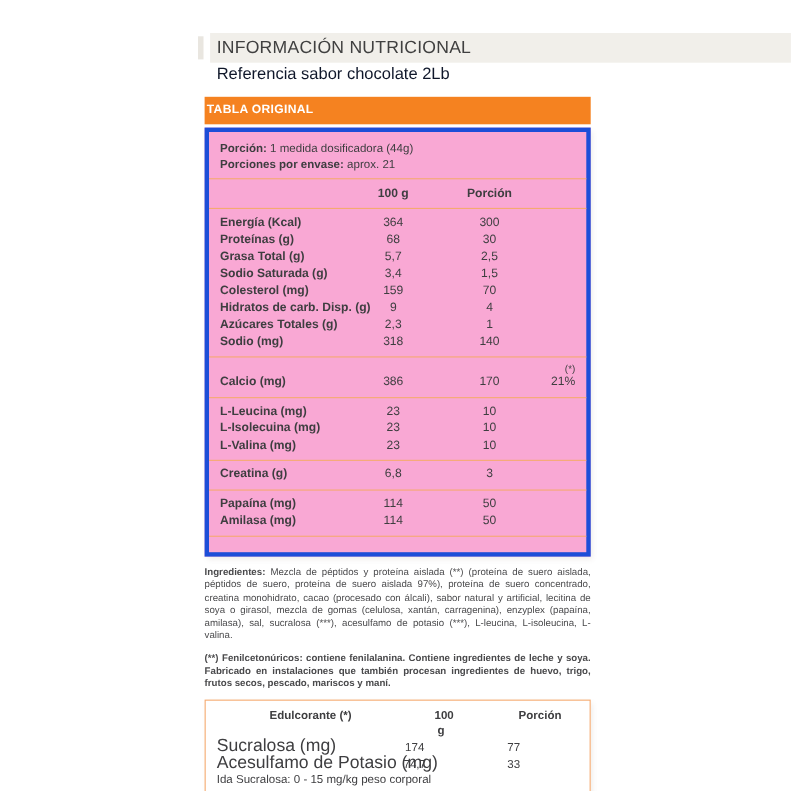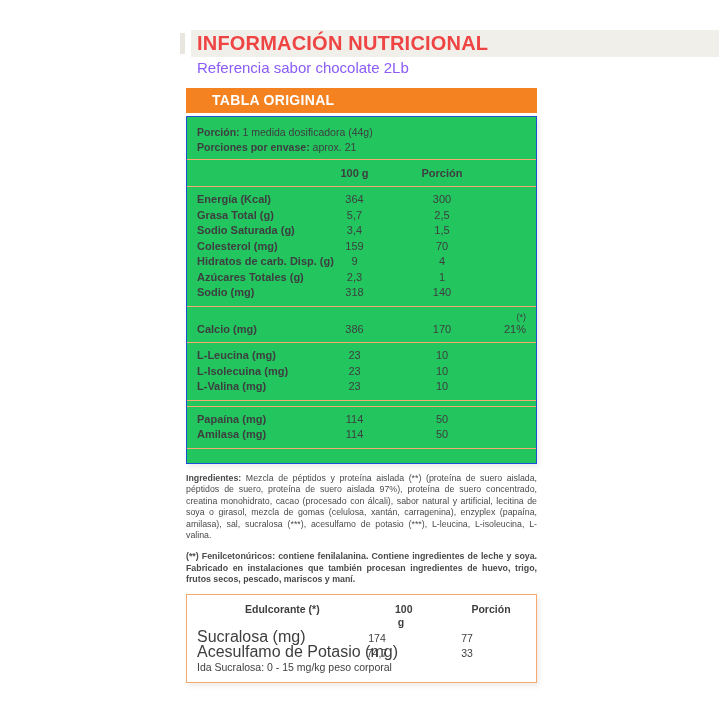--- a/index.html
+++ b/index.html
@@ -5,32 +5,32 @@
   html,body{margin:0;padding:0;}
   body{
     width:719px;height:719px;background:#ffffff;position:relative;
     font-family:"Liberation Sans", sans-serif;color:#3e3e40;
     -webkit-font-smoothing:antialiased;
   }
   .title-strip{position:absolute;left:191px;top:30px;right:0;height:27px;background:#f1efea;}
   .title-tick{position:absolute;left:180px;top:33px;width:5px;height:21px;background:#e9e6e0;}
   .content{position:absolute;left:186px;top:30px;width:351px;}
   .page-title{
-    position:relative;font-size:20px;font-weight:700;color:#ef4444;
+    position:relative;font-size:16px;font-weight:400;color:#404040;
     letter-spacing:.2px;line-height:27px;margin:0;padding-left:11px;
   }
   .page-subtitle{
-    position:relative;font-size:15px;color:#8b5cf6;line-height:22px;margin:0;padding-left:11px;
+    position:relative;font-size:15px;color:#0f172a;line-height:22px;margin:0;padding-left:11px;
   }
   .banner{
     margin-top:9px;height:25px;line-height:25px;background:#f58220;color:#ffffff;
-    font-size:14px;font-weight:700;padding-left:26px;letter-spacing:.3px;
+    font-size:11px;font-weight:700;padding-left:2px;letter-spacing:.3px;
   }
   .box{
-    margin-top:3px;border:1px solid #1d4ed8;background:#22c55e;
+    margin-top:3px;border:4px solid #1d4ed8;background:#f9a8d4;
     padding:8px 10px 9px 10px;box-shadow:2px 3px 5px rgba(120,100,80,0.12);
   }
   .serving{font-size:10.5px;line-height:14.5px;}
   .serving b{font-weight:700;}
   .hr{height:1px;background:#f5aa70;margin:5px -10px;}
   .grid{display:grid;grid-template-columns:120px 75px 100px 1fr;align-items:baseline;}
   .grid .lbl{font-weight:700;font-size:11px;line-height:15.5px;white-space:nowrap;}
   .grid .v{font-size:11px;text-align:center;line-height:15.5px;}
   .grid .d{font-size:11px;text-align:right;line-height:15.5px;}
   .grid .hv{font-weight:700;font-size:11px;text-align:center;line-height:16px;}
@@ -82,20 +82,26 @@
 
     <div class="hr"></div>
 
     <div class="grid">
       <span class="lbl">Energía (Kcal)</span>
       <span class="v">364</span>
       <span class="v">300</span>
       <span class="d"></span>
     </div>
     <div class="grid">
+      <span class="lbl">Proteínas (g)</span>
+      <span class="v">68</span>
+      <span class="v">30</span>
+      <span class="d"></span>
+    </div>
+    <div class="grid">
       <span class="lbl">Grasa Total (g)</span>
       <span class="v">5,7</span>
       <span class="v">2,5</span>
       <span class="d"></span>
     </div>
     <div class="grid">
       <span class="lbl">Sodio Saturada (g)</span>
       <span class="v">3,4</span>
       <span class="v">1,5</span>
       <span class="d"></span>
@@ -151,20 +157,26 @@
     </div>
     <div class="grid">
       <span class="lbl">L-Valina (mg)</span>
       <span class="v">23</span>
       <span class="v">10</span>
       <span class="d"></span>
     </div>
 
     <div class="hr"></div>
 
+    <div class="grid">
+      <span class="lbl">Creatina (g)</span>
+      <span class="v">6,8</span>
+      <span class="v">3</span>
+      <span class="d"></span>
+    </div>
 
     <div class="hr"></div>
 
     <div class="grid">
       <span class="lbl">Papaína (mg)</span>
       <span class="v">114</span>
       <span class="v">50</span>
       <span class="d"></span>
     </div>
     <div class="grid">

